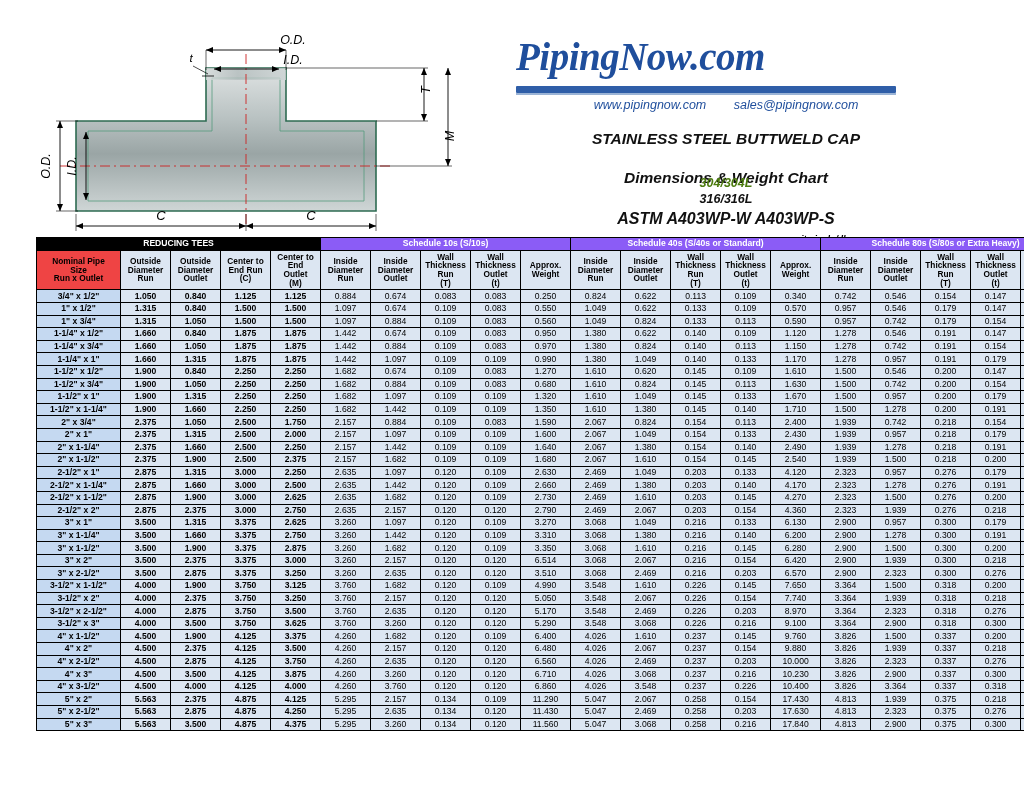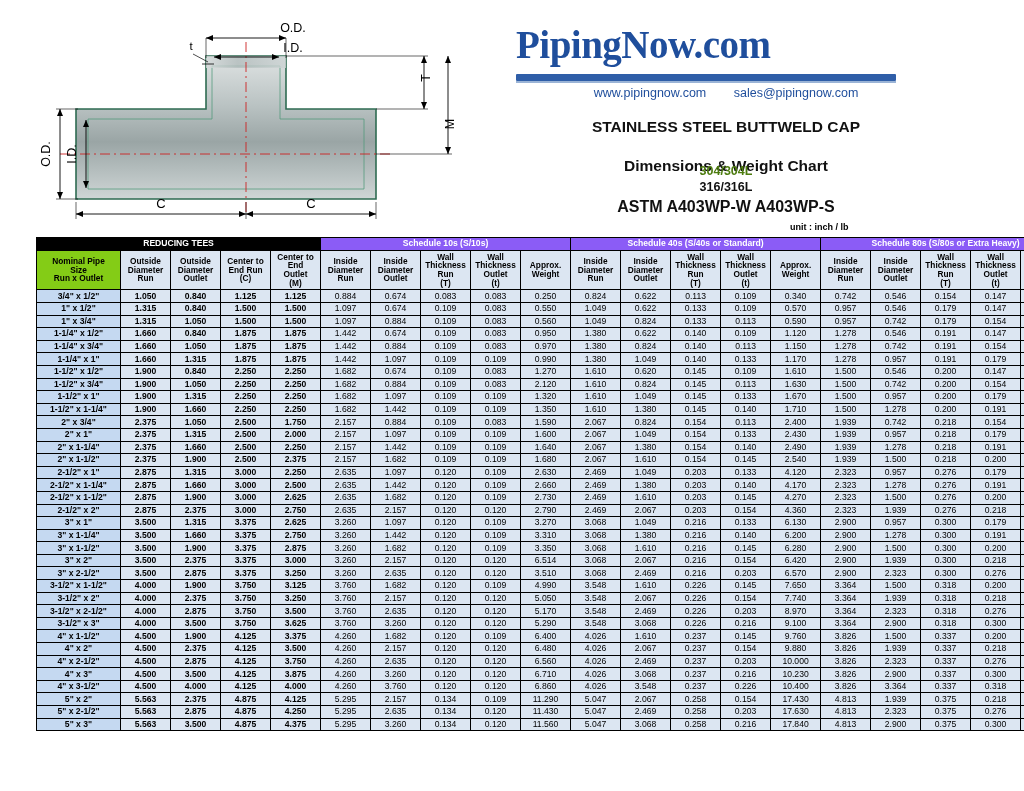--- a/index.html
+++ b/index.html
@@ -6,21 +6,21 @@
   body{
     width:1024px;height:791px;
     background:#ffffff;
     font-family:"Liberation Sans", sans-serif;
     color:#000;
     overflow:hidden;
   }
   .page{position:relative;width:1024px;height:791px;}
 
   
-  .header{position:absolute;left:0;top:0;width:1024px;height:232px;}
+  .header{position:absolute;left:0;top:12px;width:1024px;height:232px;font-style:italic;}
   .brand{
     position:absolute;left:516px;top:22px;width:420px;
     text-align:left;
     font-family:"Liberation Serif", serif;
     font-weight:bold;font-size:39px;color:#1F4E9C;
     letter-spacing:-0.5px;
   }
   .brand-bar{
     position:absolute;left:516px;top:74px;width:380px;height:7px;
     background:#2F5EA8;
@@ -82,21 +82,21 @@
 
   
   .chdr td{
     background:#DCE6F2;
     font-weight:bold;
     font-size:8.3px;
     height:auto;
     padding:2px 1px;
     vertical-align:middle;
   }
-  .chdr td.hl{background:#84cc16;}
+  .chdr td.hl{background:#ef4444;}
 
   tbody td{background:#DCE6F2;}
   tbody td.sz{background:#C5D9F1;font-weight:bold;}
   tbody td.b{font-weight:bold;}
   tbody tr td:nth-child(1){font-weight:bold;}
   tbody td.sep{border-left:1px solid #000;}
 
   
   col.c-size{width:84px;}
   col.c-n{width:50px;}
@@ -498,21 +498,21 @@
           <tr>
             <td class="sz">1-1/2" x 3/4"</td>
             <td class="b">1.900</td>
             <td class="b">1.050</td>
             <td class="b">2.250</td>
             <td class="b">2.250</td>
             <td class="sep">1.682</td>
             <td>0.884</td>
             <td>0.109</td>
             <td>0.083</td>
-            <td>2.120</td>
+            <td>0.680</td>
             <td class="sep">1.610</td>
             <td>0.824</td>
             <td>0.145</td>
             <td>0.113</td>
             <td>1.630</td>
             <td class="sep">1.500</td>
             <td>0.742</td>
             <td>0.200</td>
             <td>0.154</td>
             <td>1.930</td>

